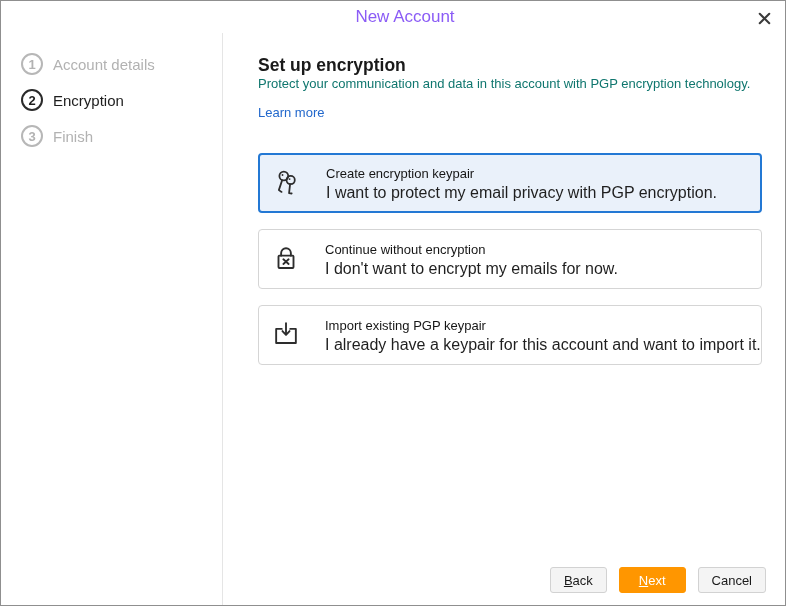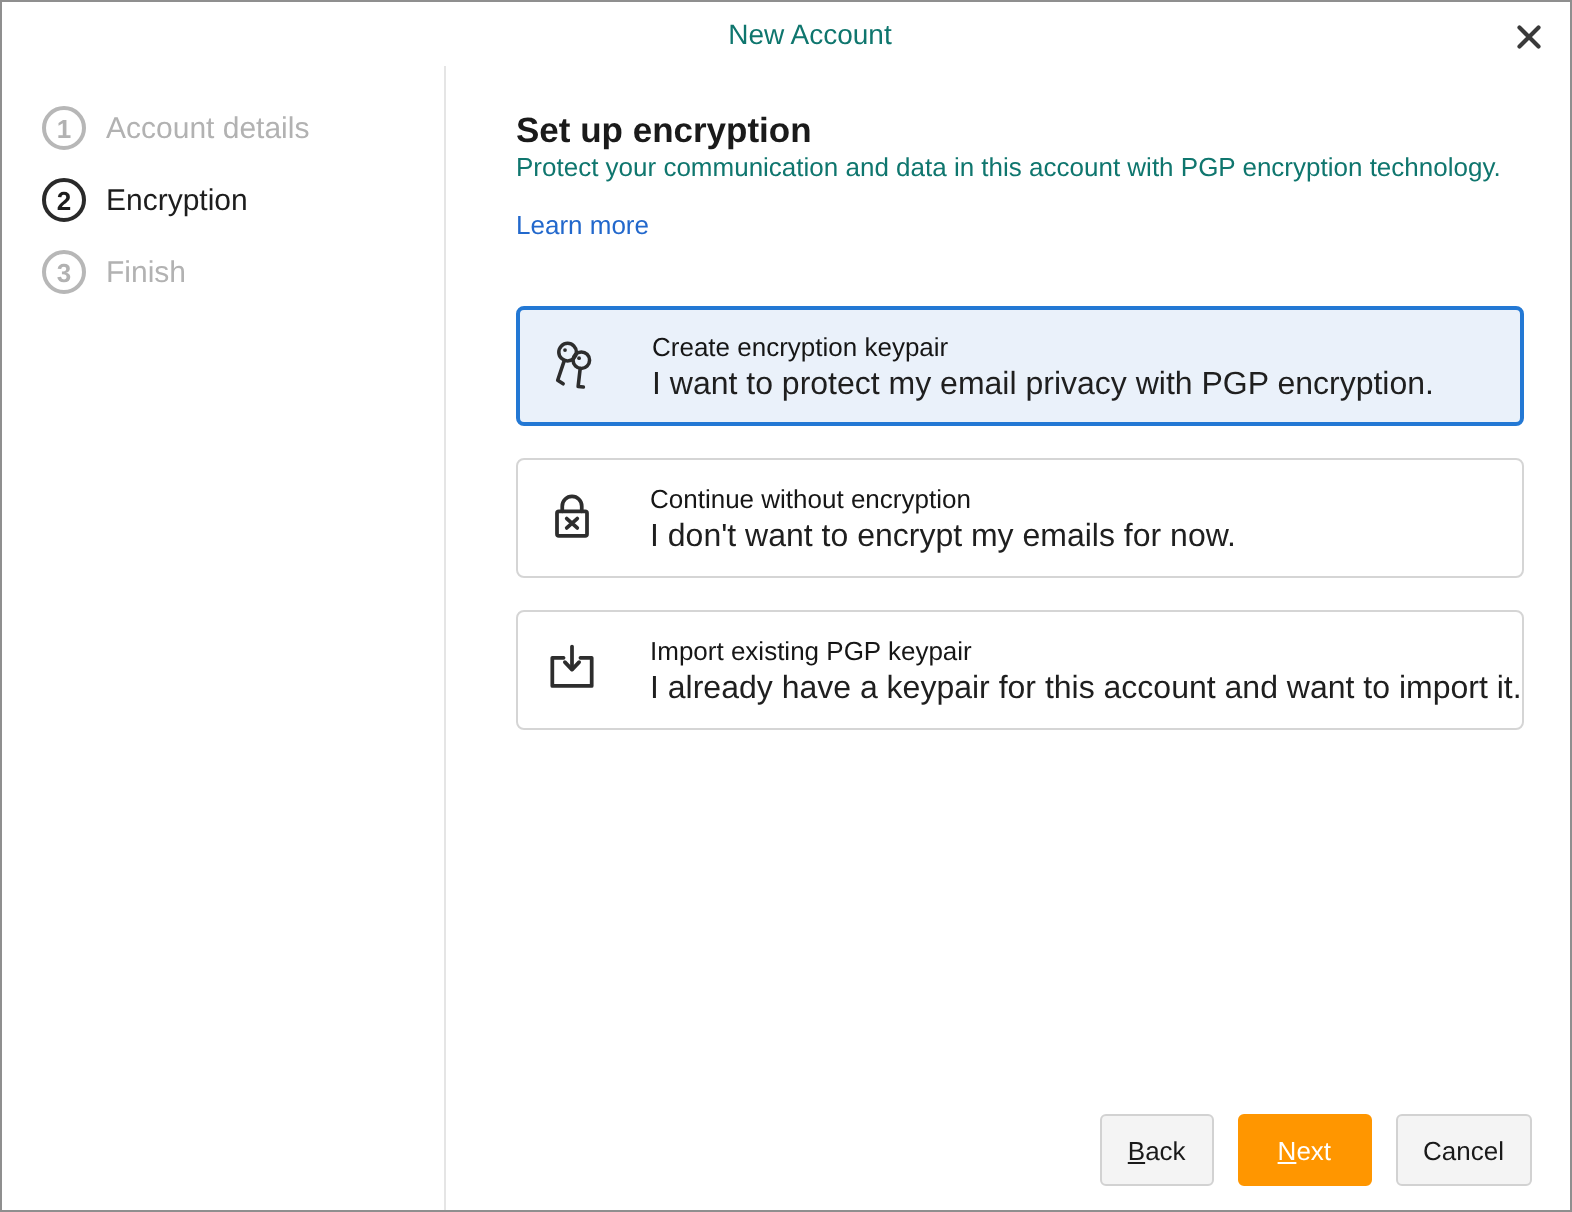--- a/index.html
+++ b/index.html
@@ -5,21 +5,21 @@
   * { margin:0; padding:0; box-sizing:border-box; }
   html,body { background:#fff; font-family:"Liberation Sans","DejaVu Sans",sans-serif; }
   .window {
     position:relative; width:786px; height:606px;
     border:1px solid #8f8f8f; background:#fff; overflow:hidden;
   }
   
   .titlebar {
     height:32px; display:flex; align-items:center; justify-content:center; position:relative;
   }
-  .title { font-size:14px; color:#0f766e;margin-left:24px; }
+  .title { font-size:17px; color:#8b5cf6;margin-left:24px; }
   .close-btn {
     position:absolute; right:13px; top:9px; width:16px; height:16px;
     display:flex; align-items:center; justify-content:center; cursor:default;
   }
   
   .body { display:flex; height:573px; }
   .steps {
     width:222px; border-right:1px solid #e5e5e5; padding-top:13px; flex:none;
   }
   .step { display:flex; align-items:center; height:36px; padding-left:20px; }
@@ -43,21 +43,21 @@
     cursor:pointer;
   }
   .option.selected { border:2px solid #2378d4; background:#eaf1fa; }
   .option-icon { width:34px; display:flex; align-items:center; justify-content:center; flex:none; }
   .option-text { margin-left:22px; }
   .option-title { font-size:13px; font-weight:400; color:#161616; line-height:16px; }
   .option-sub { font-size:16px; color:#1f1f1f; line-height:16px; margin-top:3px; }
   
   .footer { position:absolute; right:19px; bottom:13px; display:flex; gap:12px; }
   .btn {
-    height:36px; min-width:50px; padding:0 13px; font-family:inherit; font-size:13px;
+    height:26px; min-width:50px; padding:0 13px; font-family:inherit; font-size:13px;
     color:#1a1a1a; background:#f4f4f4; border:1px solid #d2d2d2; border-radius:3px;
     display:flex; align-items:center; justify-content:center; cursor:pointer;
   }
   .btn.primary { background:#ff9600; border-color:#ff9600; color:#fff; padding:0 19px; }
   .btn .accel { display:block; }
   .btn .accel::first-letter { text-decoration:underline; }
   svg { display:block; }
 </style>
 </head>
 <body>

